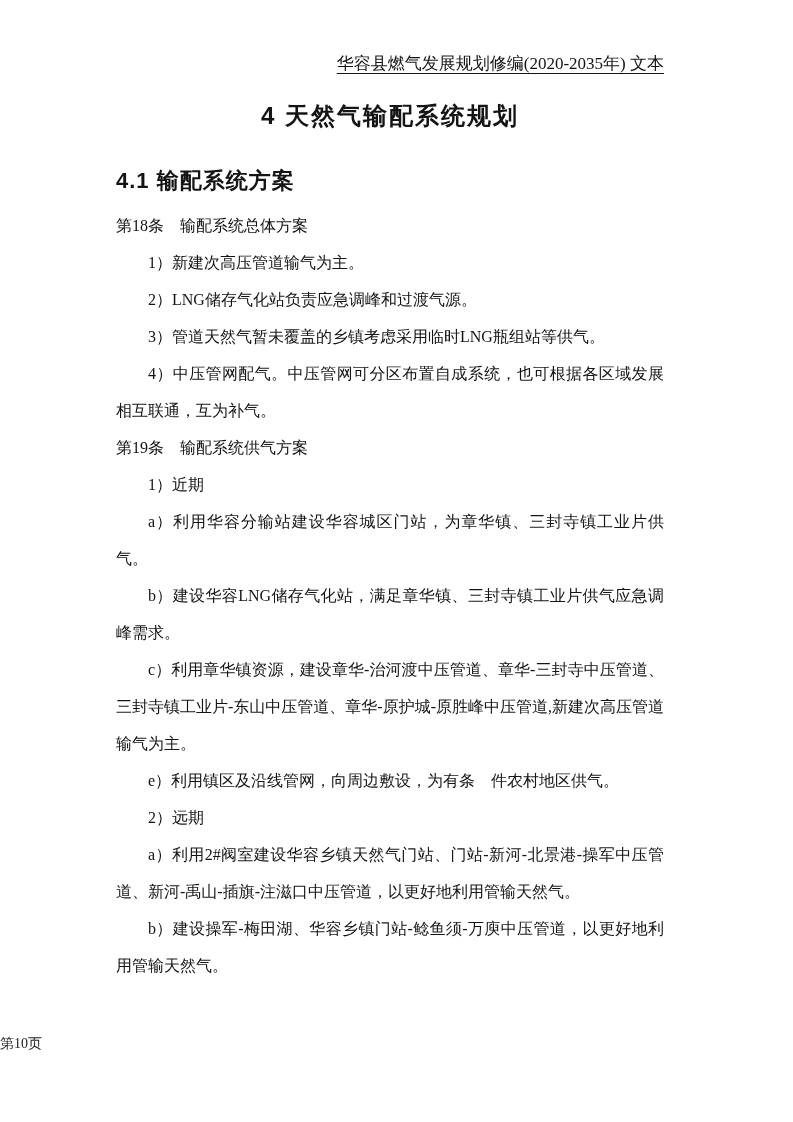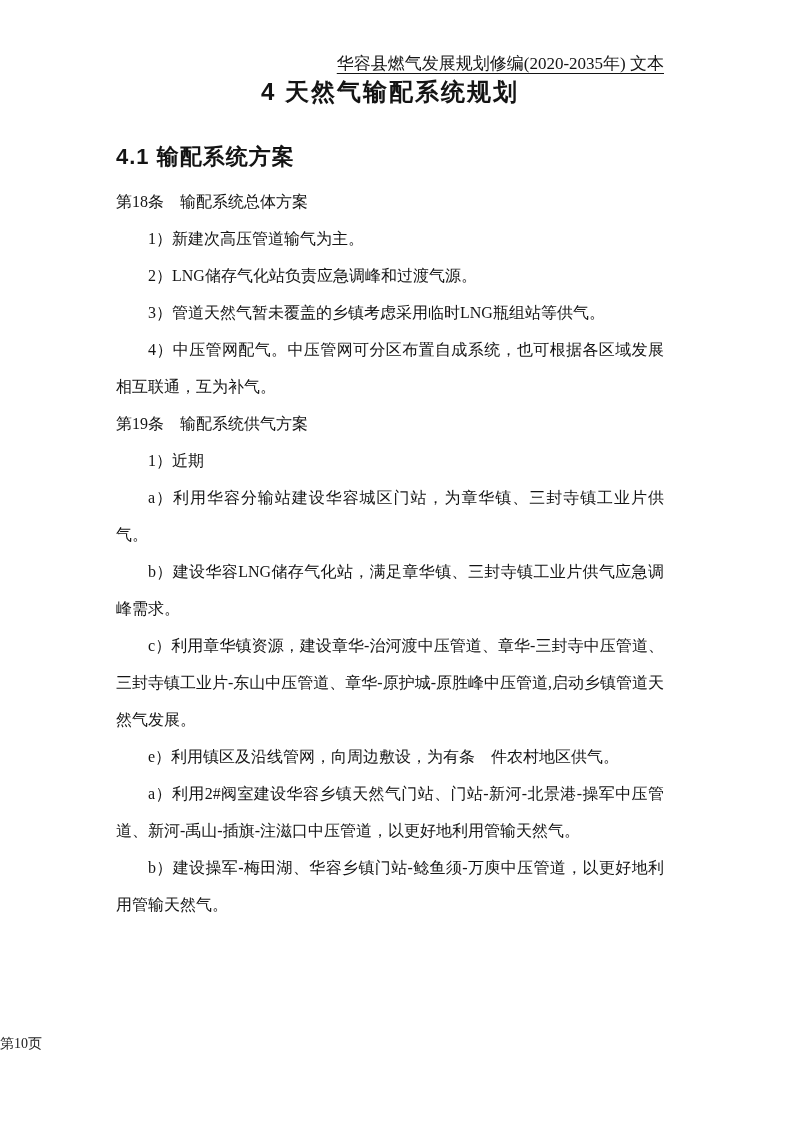--- a/index.html
+++ b/index.html
@@ -28,20 +28,21 @@
     text-align: right;
     font-size: 17px;
     line-height: 24px;
     white-space: nowrap;
   }
   .doc-header .underlined {
     text-decoration: underline;
     text-underline-offset: 4px;
   }
   .doc-title {
+    margin-top: 24px;
     text-align: center;
     font-size: 24px;
     line-height: 32px;
     font-weight: bold;
     letter-spacing: 2px;
     font-family: "Liberation Sans", "DejaVu Sans", sans-serif;
   }
   .section-heading {
     margin-top: 34px;
     font-size: 22px;
@@ -94,22 +95,23 @@
 
     <p class="para article">第18条　输配系统总体方案</p>
         <p class="para indent">1）新建次高压管道输气为主。</p>
         <p class="para indent">2）LNG储存气化站负责应急调峰和过渡气源。</p>
         <p class="para indent">3）管道天然气暂未覆盖的乡镇考虑采用临时LNG瓶组站等供气。</p>
         <p class="para indent">4）中压管网配气。中压管网可分区布置自成系统，也可根据各区域发展相互联通，互为补气。</p>
         <p class="para article">第19条　输配系统供气方案</p>
         <p class="para indent">1）近期</p>
         <p class="para indent">a）利用华容分输站建设华容城区门站，为章华镇、三封寺镇工业片供气。</p>
         <p class="para indent">b）建设华容LNG储存气化站，满足章华镇、三封寺镇工业片供气应急调峰需求。</p>
-        <p class="para indent">c）利用章华镇资源，建设章华-治河渡中压管道、章华-三封寺中压管道、三封寺镇工业片-东山中压管道、章华-原护城-原胜峰中压管道,启动乡镇管道天然气发展。</p>
+        <p class="para indent">c）利用章华镇资源，建设章华-治河渡中压管道、章华-三封寺中压管道、三封寺镇工业片-东山中压管道、章华-原护城-原胜峰中压管道,新建次高压管道输气为主。</p>
         <p class="para indent">e）利用镇区及沿线管网，向周边敷设，为有条　件农村地区供气。</p>
+        <p class="para indent">2）远期</p>
         <p class="para indent">a）利用2#阀室建设华容乡镇天然气门站、门站-新河-北景港-操军中压管道、新河-禹山-插旗-注滋口中压管道，以更好地利用管输天然气。</p>
         <p class="para indent">b）建设操军-梅田湖、华容乡镇门站-鲶鱼须-万庾中压管道，以更好地利用管输天然气。</p>
       </div>
 
   </div>
 
   <div class="page-footer">第10页</div>
 </div>
 
 </body></html>

